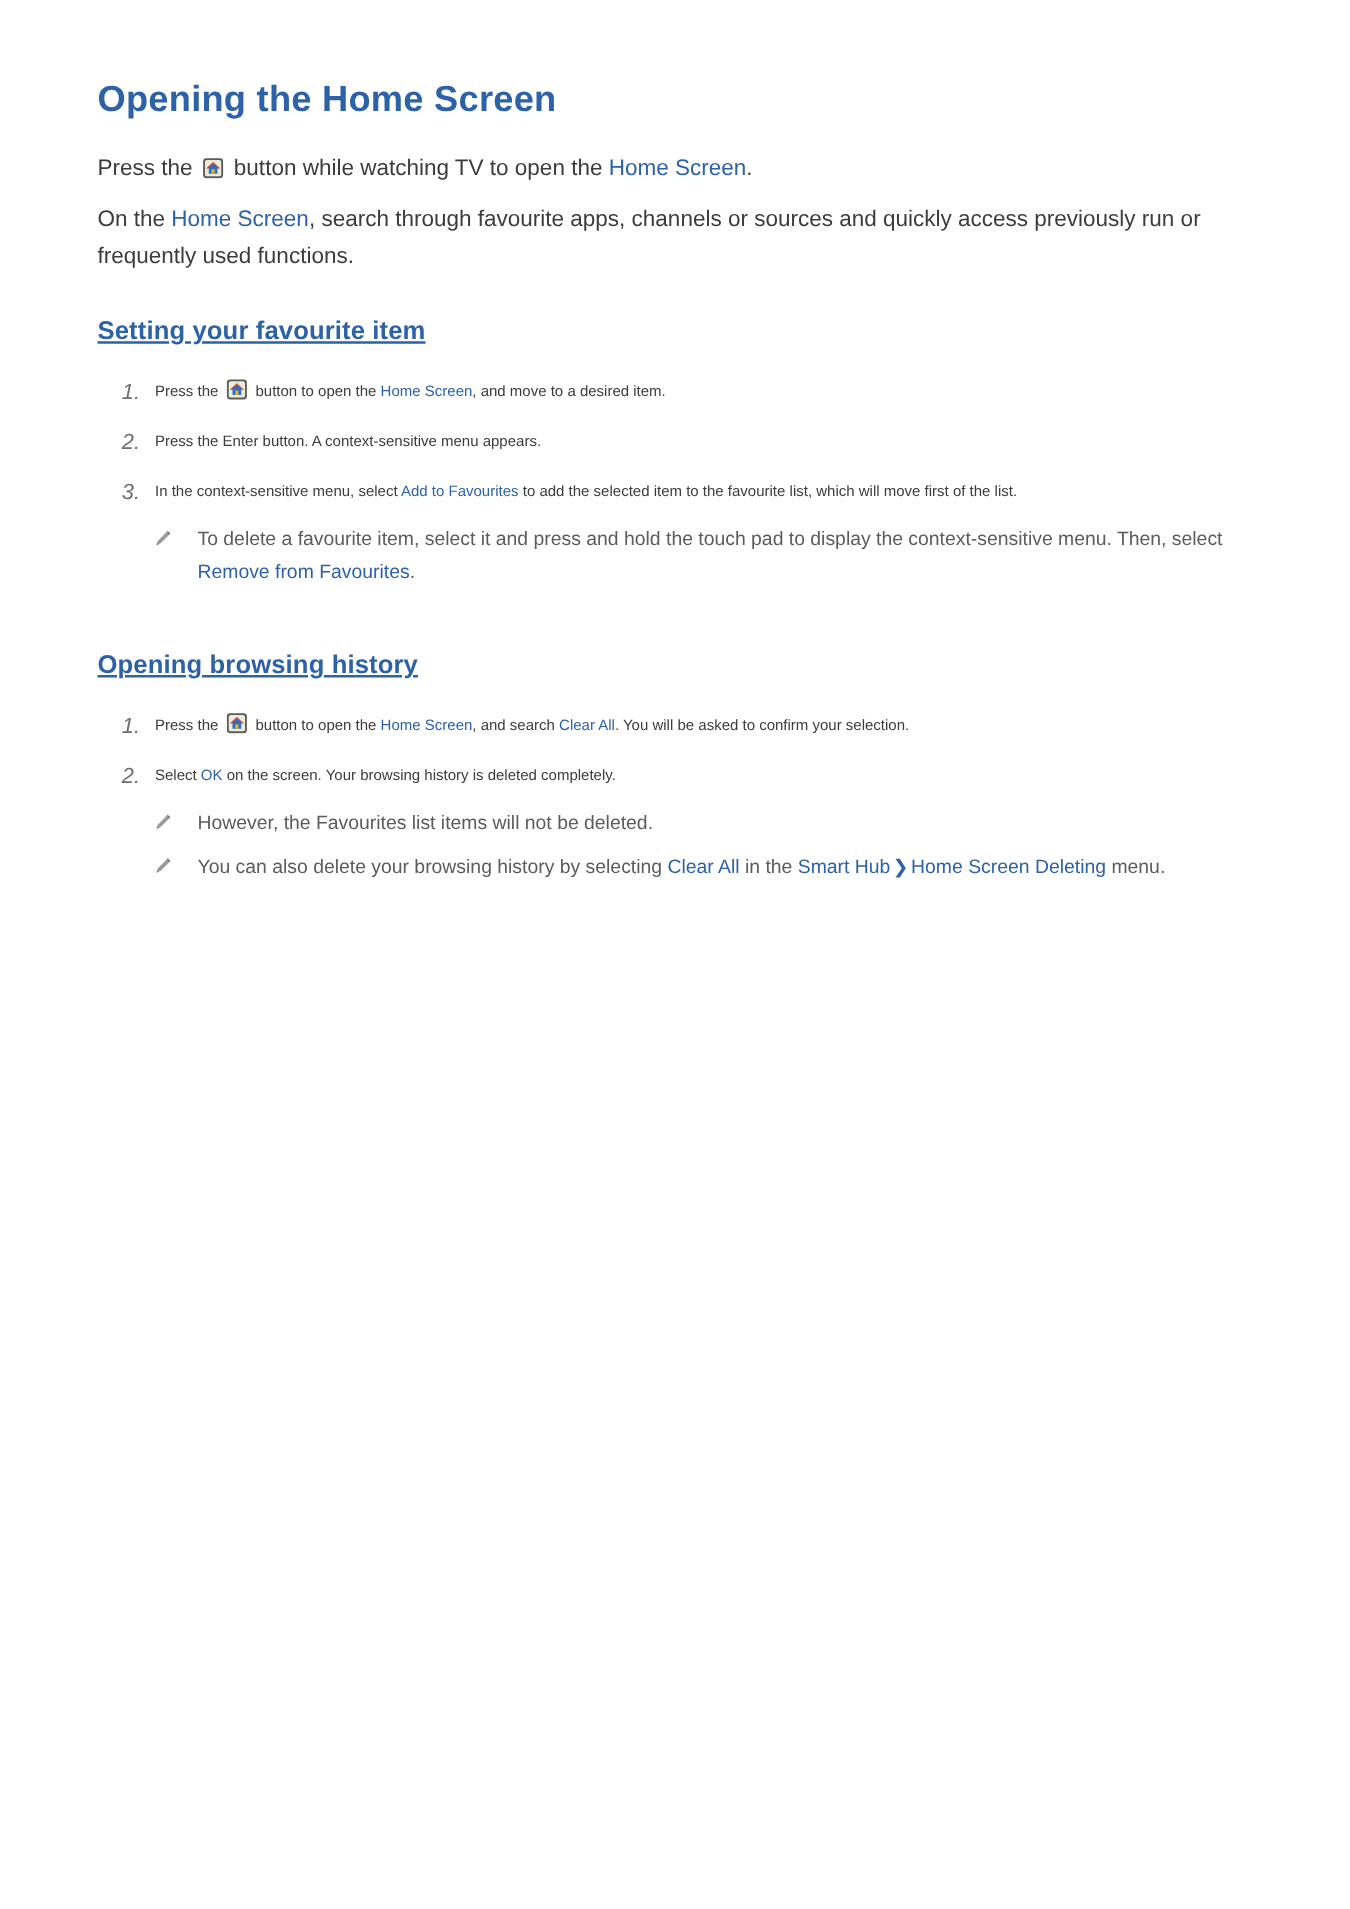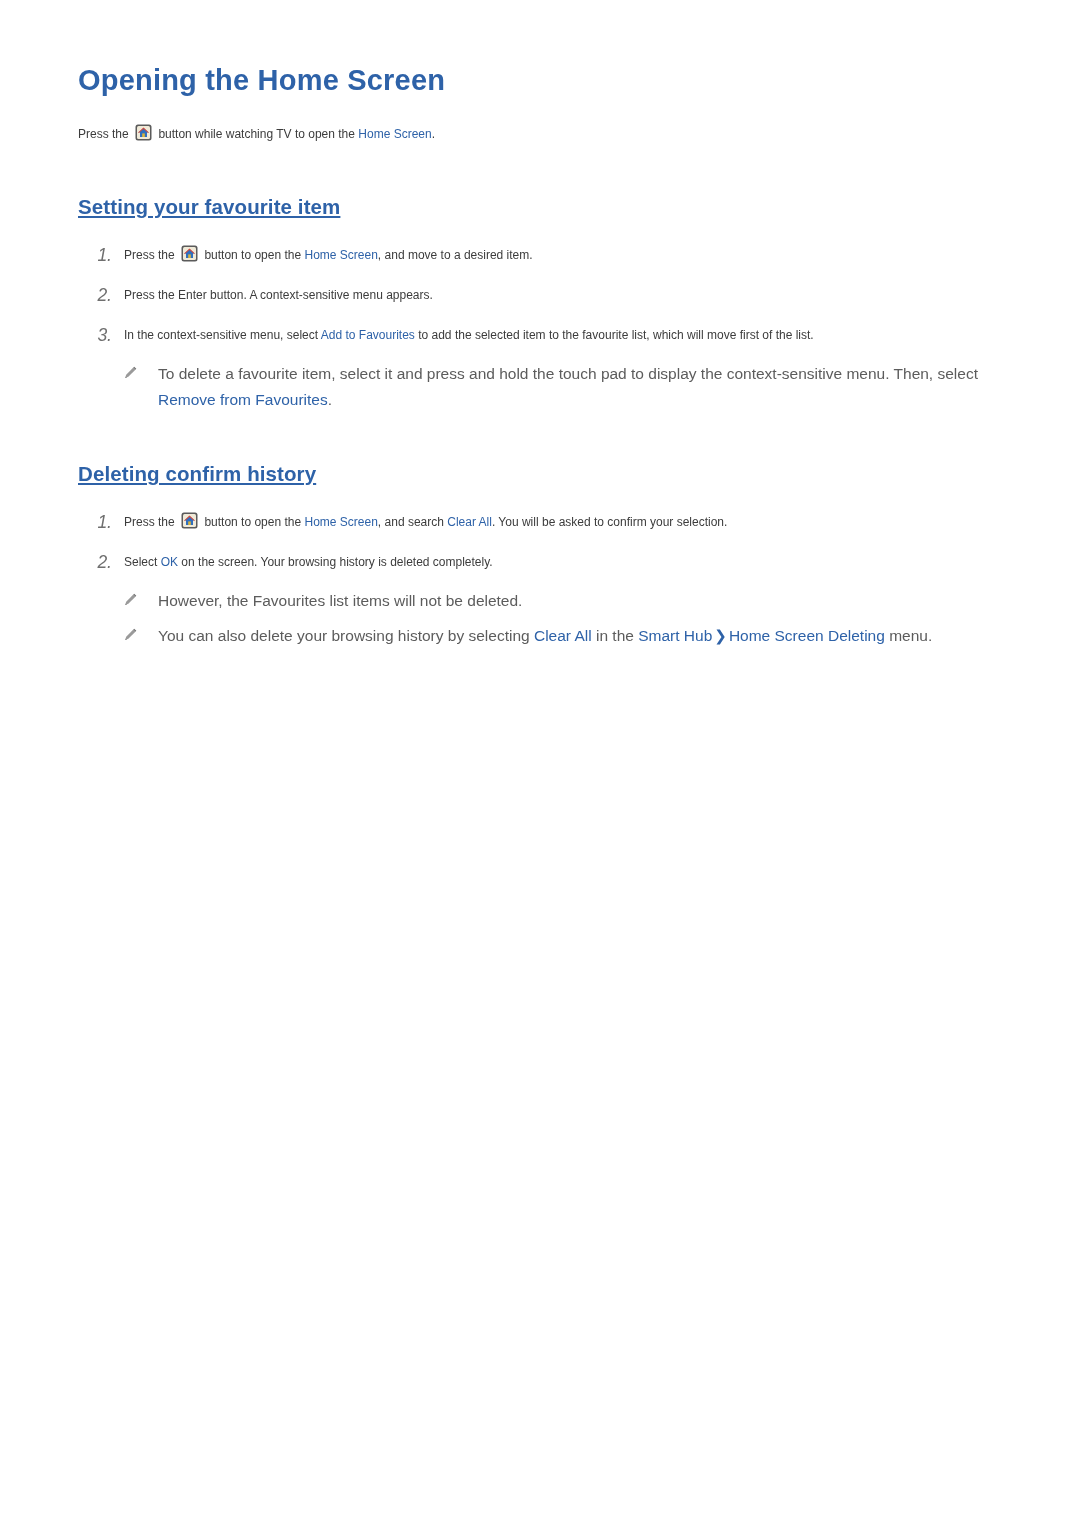--- a/index.html
+++ b/index.html
@@ -41,21 +41,21 @@
   h2.subtitle {
     font-size: 20.5px;
     font-weight: bold;
     color: #2e62a8;
     margin: 0;
     letter-spacing: 0.1px;
     text-decoration: underline;
   }
 
   p.para {
-    font-size: 12px;
+    font-size: 18px;
     line-height: 29px;
     margin: 0;
     color: #3c3c3c;
   }
 
   .blue {
     color: #2e62a8;
   }
   .blue-b {
     color: #2e62a8;
@@ -150,20 +150,24 @@
           <rect x="7.2" y="9.4" width="2.6" height="3.6" fill="#d9b43c"></rect>
           <polygon points="8.5,3.6 14.2,8.8 12.9,8.8 8.5,5 4.1,8.8 2.8,8.8" fill="#d24a3d"></polygon>
         </svg>
       </span>
       <span>button while watching TV to open the</span>
       <span class="blue">Home Screen</span><span>.</span>
     </p>
 
     <div class="spacer-12"></div>
 
+    <p class="para">
+      <span>On the</span>
+      <span class="blue">Home Screen</span><span>, search through favourite apps, channels or sources and quickly access previously run or frequently used functions.</span>
+    </p>
 
     <div style="height:34px"></div>
 
     <h2 class="subtitle">Setting your favourite item</h2>
 
     <div style="height:22px"></div>
 
     <div class="olist">
 
       <div class="oitem">
@@ -209,21 +213,21 @@
           </svg>
         </div>
         <div class="note-text">
           <span>To delete a favourite item, select it and press and hold the touch pad to display the context-sensitive menu. Then, select </span><span class="blue-b">Remove from Favourites</span><span>.</span>
         </div>
       </div>
     </div>
 
     <div style="height:40px"></div>
 
-    <h2 class="subtitle">Deleting confirm history</h2>
+    <h2 class="subtitle">Opening browsing history</h2>
 
     <div style="height:22px"></div>
 
     <div class="olist">
 
       <div class="oitem">
         <div class="onum">1.</div>
         <div class="otext">
           <span>Press the</span>
           <span class="homebtn">

